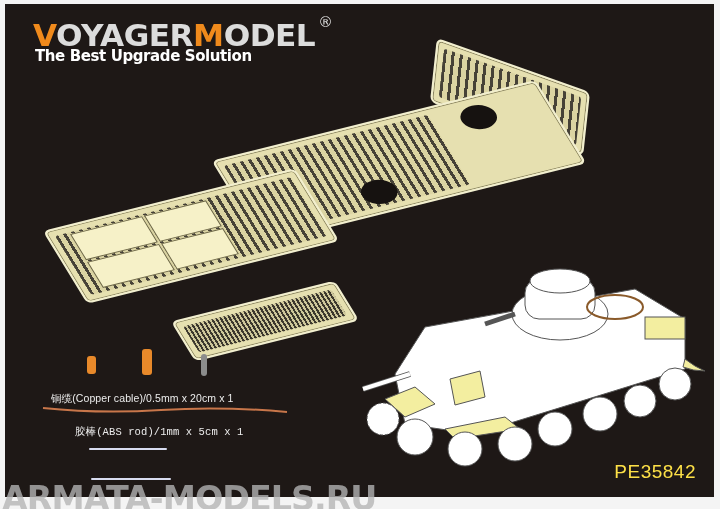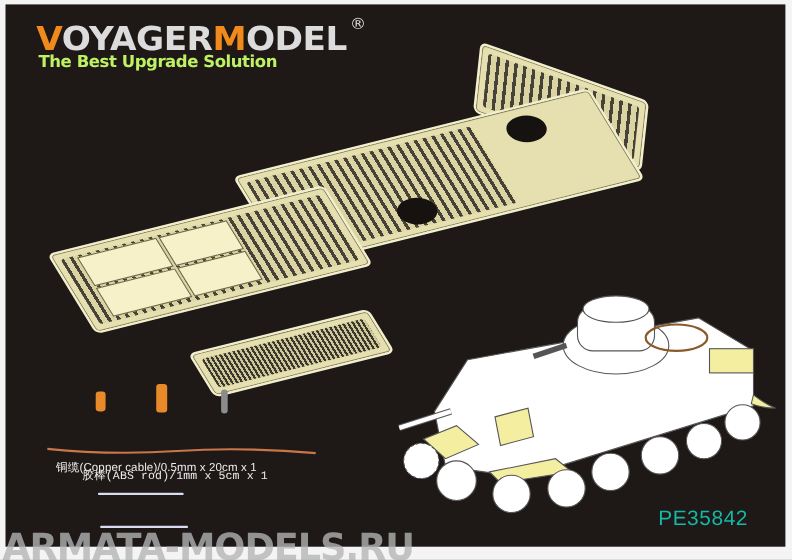--- a/index.html
+++ b/index.html
@@ -1,32 +1,32 @@
 <!DOCTYPE html>
 <html><head>
 <meta charset="utf-8">
 <style>
   html, body { margin:0; padding:0; }
   body { width:720px; height:509px; background:#f4f4f4; position:relative; overflow:hidden; font-family:"Liberation Sans", sans-serif; }
   .panel { position:absolute; left:5px; top:4px; width:709px; height:493px; background:#1e1816; overflow:hidden; }
   .brand { position:absolute; left:28px; top:14px; font-family:"DejaVu Sans", sans-serif; font-weight:bold; font-size:30px; letter-spacing:-0.5px; color:#dcdcdc; white-space:nowrap; transform:scaleX(1.04); transform-origin:left; }
   .brand .hl { color:#f08a1c; }
   .brand sup { font-size:14px; font-weight:normal; color:#ddd; vertical-align:top; position:relative; top:-4px; margin-left:3px; }
-  .tagline { position:absolute; left:30px; top:43px; font-family:"DejaVu Sans", sans-serif; font-size:15px; font-weight:bold; color:#bef264; letter-spacing:-0.4px; }
+  .tagline { position:absolute; left:30px; top:43px; font-family:"DejaVu Sans", sans-serif; font-size:15px; font-weight:bold; color:#ffffff; letter-spacing:-0.4px; }
   .fret { position:absolute; background:#e6e0b0; border:2px solid #f2efcf; border-radius:6px; box-shadow:0 0 0 1px #8a8460 inset; }
   .fret .grid { position:absolute; inset:6px; background:
       repeating-linear-gradient(90deg, #2a2622 0 3px, #d9d2a0 3px 8px);
       opacity:.85; border-radius:3px; }
   .fret .plate { position:absolute; background:#f6f1c8; border:1px solid #6d6746; }
   .fret .hole { position:absolute; background:#161210; border-radius:50%; }
   .tank { position:absolute; left:350px; top:255px; width:360px; height:215px; }
   .label { position:absolute; color:#ececec; font-size:10.5px; white-space:nowrap; letter-spacing:.1px; }
   .line { position:absolute; height:2px; border-radius:2px; }
   .part { position:absolute; border-radius:3px; }
-  .code { position:absolute; right:34px; bottom:14px; font-size:19px; color:#14b8a6; letter-spacing:.5px; }
+  .code { position:absolute; right:18px; bottom:14px; font-size:19px; color:#fde047; letter-spacing:.5px; }
   .watermark { position:absolute; left:2px; top:478px; font-family:"DejaVu Sans", sans-serif; font-weight:bold; font-size:34px; color:#b5b5b5; opacity:.78; letter-spacing:-1px; transform:scaleX(.98); transform-origin:left; z-index:5; }
 </style>
 </head>
 <body>
 
 <div class="panel">
 
   <div class="brand">
     <span class="hl">V</span><span>OYAGER</span><span class="hl">M</span><span>ODEL</span><sup>®</sup>
   </div>
@@ -51,21 +51,21 @@
   </div>
 
   <div class="fret" style="left:178px;top:294px;width:160px;height:42px;transform:skewY(-14deg) skewX(28deg);">
     <div class="grid" style="background:repeating-linear-gradient(90deg,#1e1a16 0 2px,#c9c296 2px 4px);"></div>
   </div>
 
   <div class="part" style="left:82px;top:352px;width:9px;height:18px;background:#e8892a;"></div>
   <div class="part" style="left:137px;top:345px;width:10px;height:26px;background:#e8892a;"></div>
   <div class="part" style="left:196px;top:350px;width:6px;height:22px;background:#8c8c8c;"></div>
 
-  <div class="label" style="left:46px;top:388px;margin-top:26px;">铜缆(Copper cable)/0.5mm x 20cm x 1</div>
+  <div class="label" style="left:46px;top:388px;">铜缆(Copper cable)/0.5mm x 20cm x 1</div>
   <svg style="position:absolute;left:36px;top:400px;" width="250" height="12">
     <path d="M2 4 Q60 10 120 6 T246 8" stroke="#c8764a" stroke-width="2" fill="none"></path>
   </svg>
 
   <div class="label" style="left:70px;top:421px;font-family:Liberation Mono, monospace;">胶棒(ABS rod)/1mm x 5cm x 1</div>
   <div class="line" style="left:84px;top:444px;width:78px;background:#d8dcf0;"></div>
 
   <div class="line" style="left:86px;top:474px;width:80px;background:#d8dcf0;"></div>
 
   <svg class="tank" viewBox="0 0 360 215">

